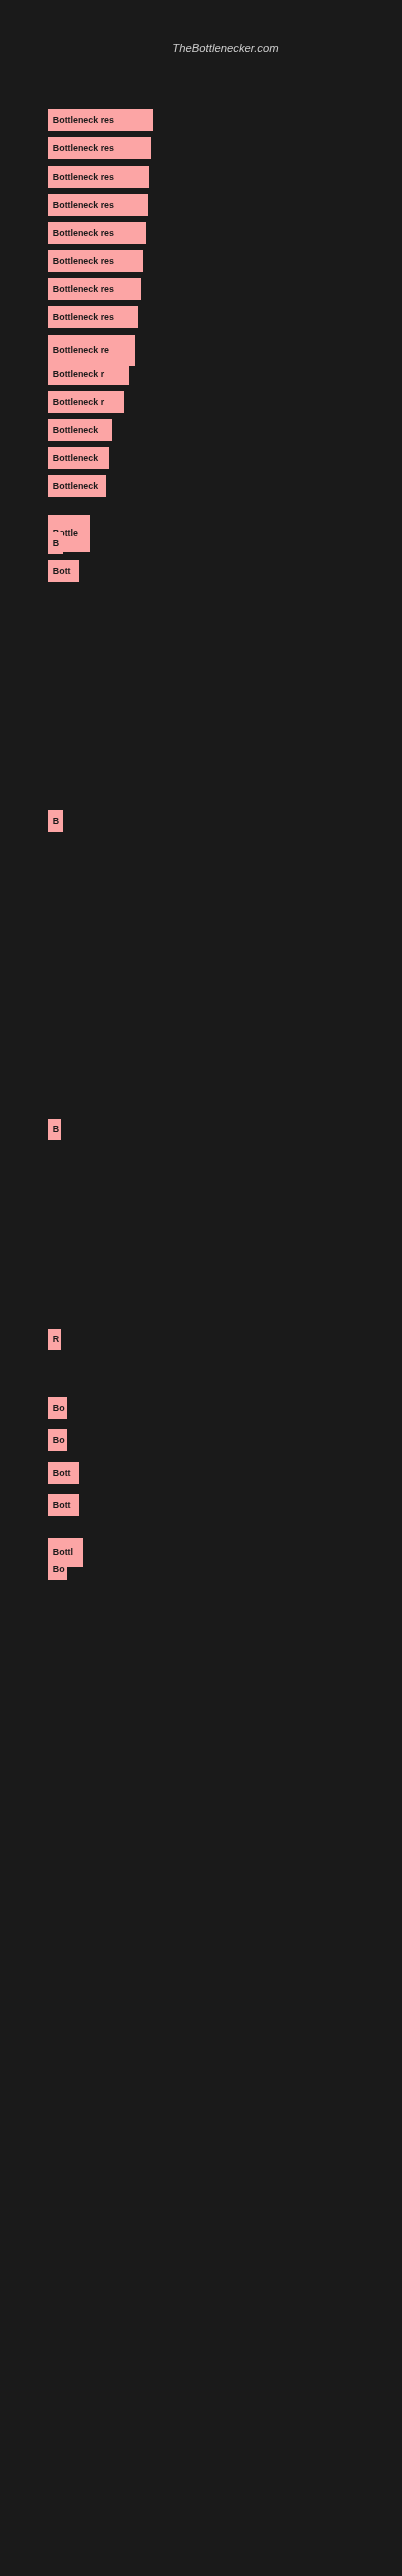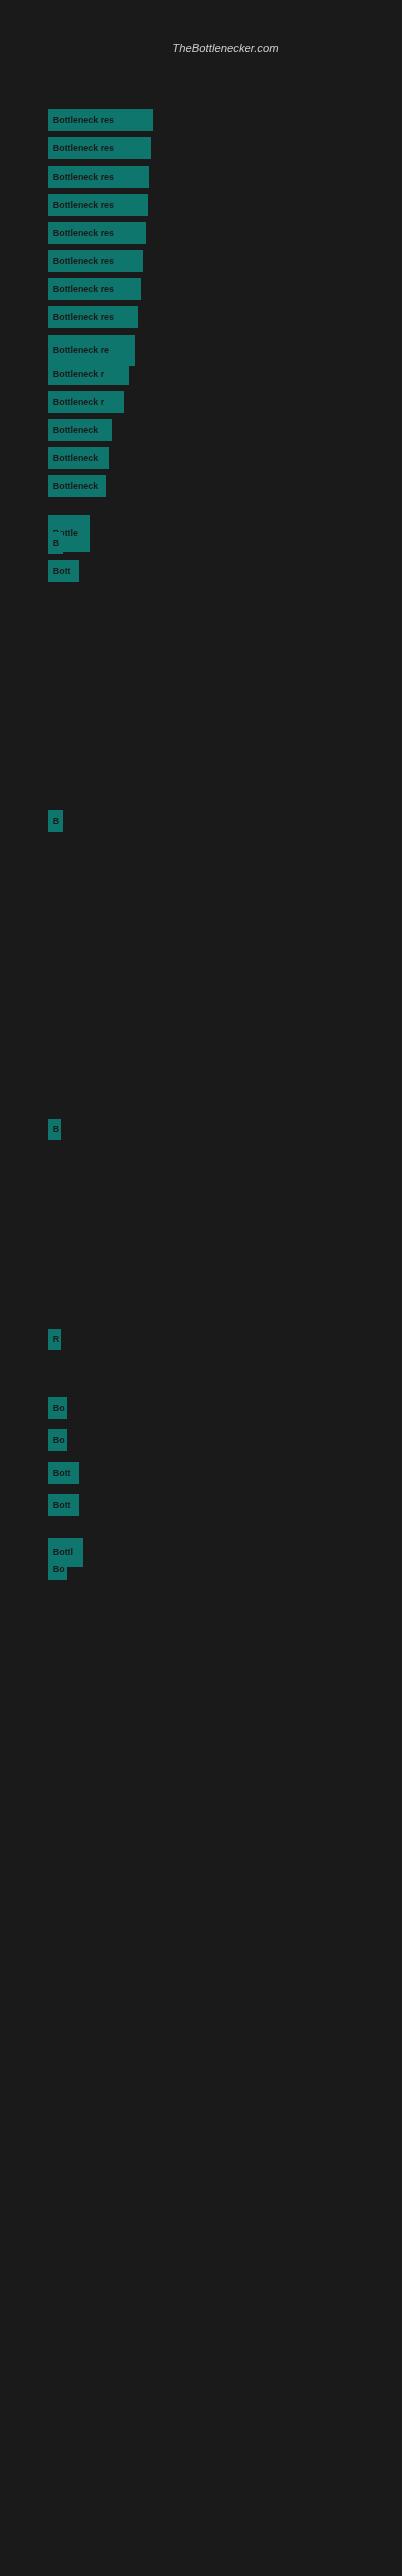--- a/index.html
+++ b/index.html
@@ -16,21 +16,21 @@
     }
     .site-title {
       text-align: center;
       color: #cccccc;
       font-size: 11.3px;
       padding: 6.4px 0;
       font-style: italic;
     }
     .bottleneck-item {
       position: absolute;
-      background-color: #0f766e;
+      background-color: #fca5a5;
       color: #1a1a1a;
       font-size: 8.9px;
       font-weight: bold;
       padding: 3.2px 4.8px;
       white-space: nowrap;
       overflow: hidden;
       display: flex;
       align-items: center;
     }
   </style>

